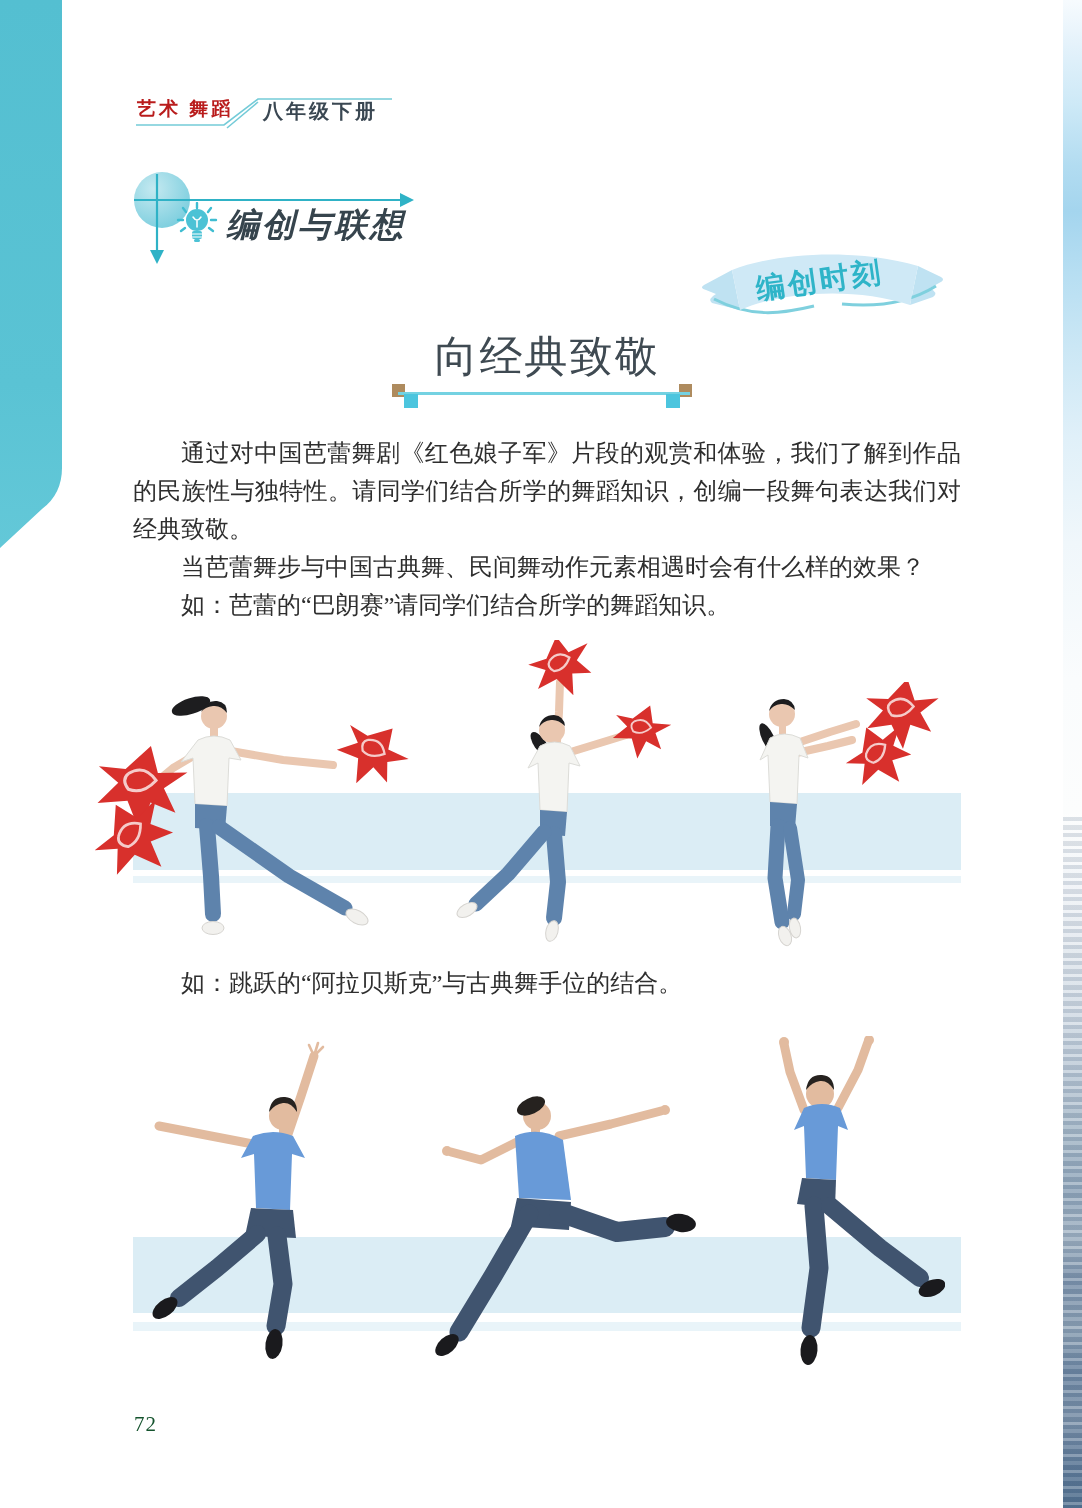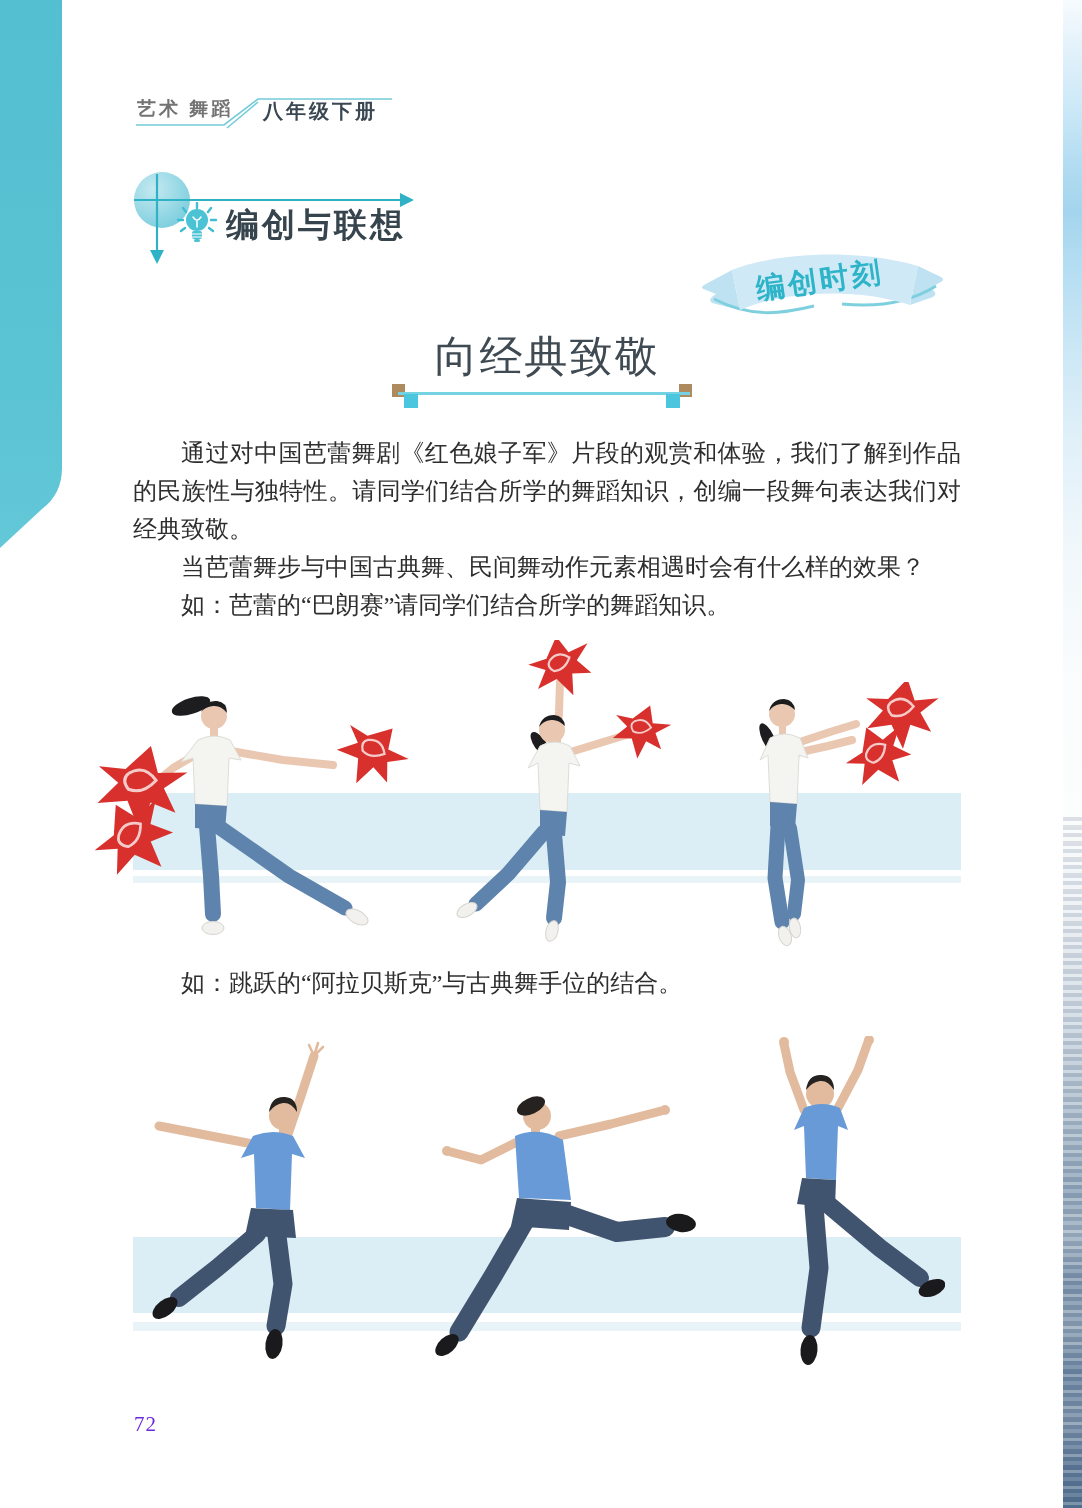--- a/index.html
+++ b/index.html
@@ -29,35 +29,35 @@
   .right-strip .streaks{
     position:absolute;left:0;bottom:0;width:100%;height:46%;
     background:repeating-linear-gradient(180deg,
       rgba(255,255,255,.25) 0 3px,rgba(70,95,125,.18) 3px 7px,
       rgba(255,255,255,.12) 7px 11px,rgba(50,75,105,.15) 11px 16px);
   }
   
   .hdr-subject{
     position:absolute;left:137px;top:96px;
     font-family:"Liberation Sans","DejaVu Sans",sans-serif;
-    font-size:19px;font-weight:bold;color:#737373;letter-spacing:3px;text-align:right;
+    font-size:19px;font-weight:bold;color:#b91c1c;letter-spacing:3px;text-align:right;
   }
   .hdr-volume{
     position:absolute;left:263px;top:98px;
     font-family:"Liberation Sans","DejaVu Sans",sans-serif;
     font-size:20px;font-weight:bold;color:#3a4752;letter-spacing:3px;text-align:right;
   }
   .hdr-line{position:absolute;left:130px;top:92px;}
   
   .section-deco{position:absolute;left:128px;top:156px;}
   .bulb-icon{position:absolute;left:176px;top:202px;}
   .section-title{
     position:absolute;left:226px;top:203px;
     font-family:"Liberation Sans","DejaVu Sans",sans-serif;
-    font-size:33px;font-weight:bold;color:#36444d;letter-spacing:3px;
+    font-size:33px;font-weight:bold;color:#36444d;letter-spacing:3px;font-style:italic;
   }
   
   .ribbon{position:absolute;left:696px;top:244px;}
   
   .activity-title{
     position:absolute;left:133px;top:328px;width:828px;
     text-align:center;
     font-family:"Liberation Sans","DejaVu Sans",sans-serif;
     font-size:43px;font-weight:400;color:#3f4a52;letter-spacing:2px;
   }
@@ -83,21 +83,21 @@
   .band{position:absolute;left:133px;width:828px;background:#dbedf5;z-index:1;}
   .band.b1{top:793px;height:77px;}
   .band.b2{top:1237px;height:76px;}
   .bandthin{position:absolute;left:133px;width:828px;background:#e9f4f9;z-index:1;}
   .bandthin.t1{top:876px;height:7px;}
   .bandthin.t2{top:1322px;height:9px;}
   .dancer{position:absolute;z-index:3;}
   
   .page-num{
     position:absolute;left:134px;top:1412px;
-    font-size:21px;color:#6d28d9;letter-spacing:1px;
+    font-size:21px;color:#14532d;letter-spacing:1px;
   }
 </style>
 </head>
 <body>
 
 <div class="page">
 
   <div class="left-bar"></div>
   <div class="right-strip">
     <div class="streaks"></div>

